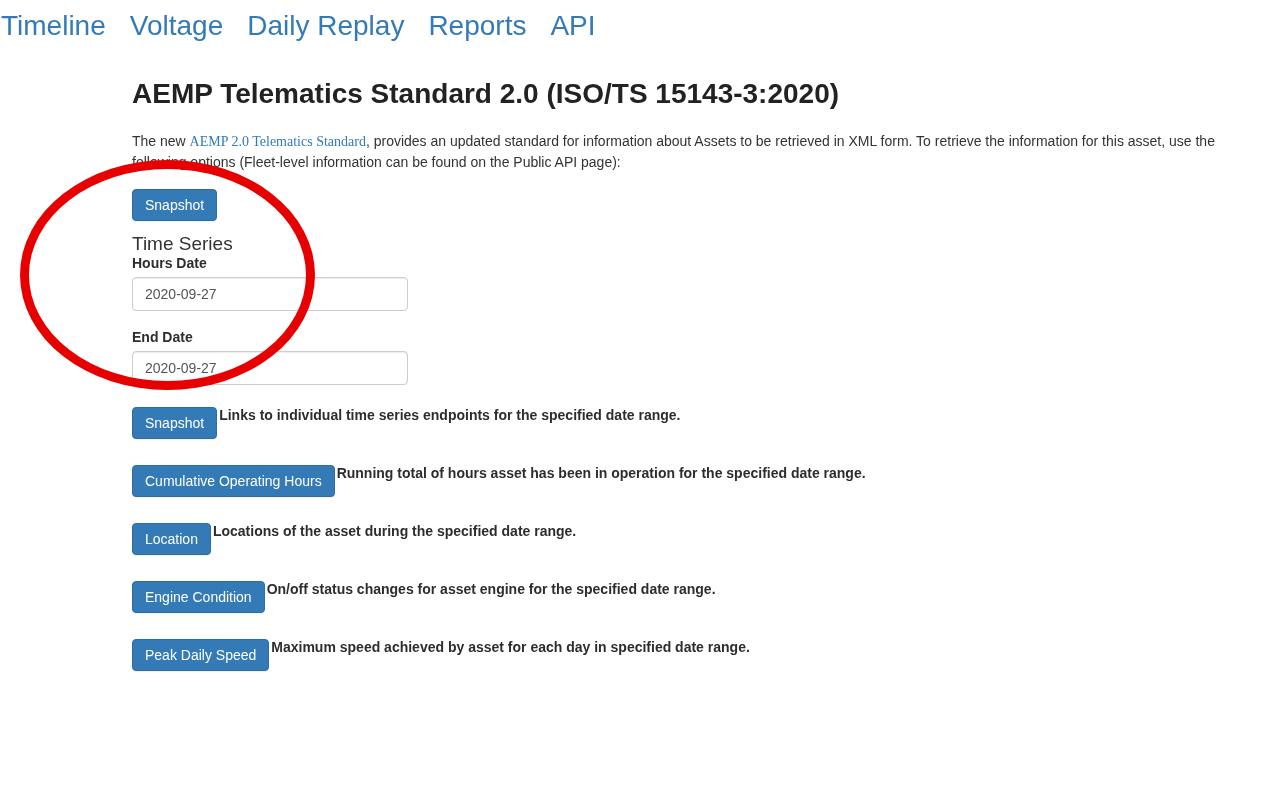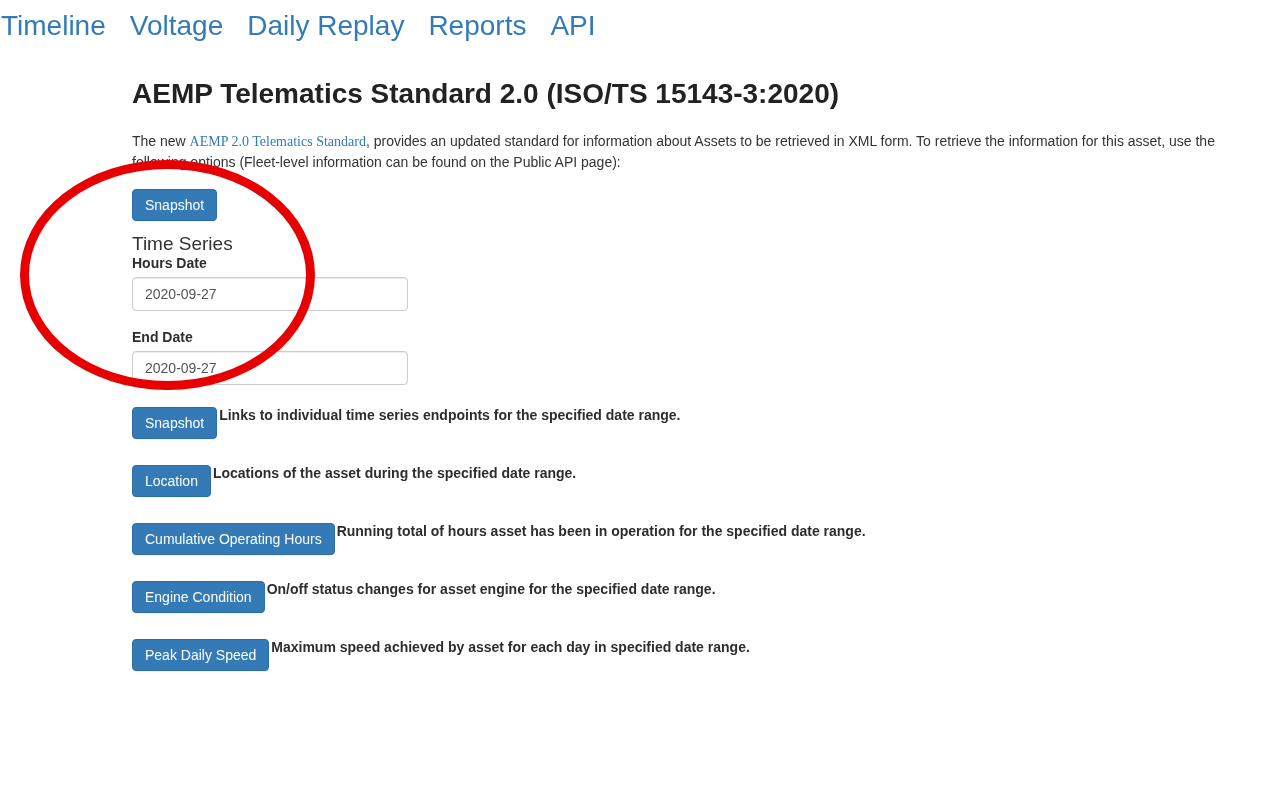--- a/index.html
+++ b/index.html
@@ -136,27 +136,27 @@
     <label class="field-label">End Date</label>
     <input type="text" class="text-input" value="2020-09-27" style="">
   </div>
 
   <div class="row">
     <button class="btn">Snapshot</button>
     <span class="desc">Links to individual time series endpoints for the specified date range.</span>
   </div>
 
   <div class="row">
-    <button class="btn">Location</button>
-    <span class="desc">Locations of the asset during the specified date range.</span>
+    <button class="btn">Cumulative Operating Hours</button>
+    <span class="desc">Running total of hours asset has been in operation for the specified date range.</span>
   </div>
 
   <div class="row">
-    <button class="btn">Cumulative Operating Hours</button>
-    <span class="desc">Running total of hours asset has been in operation for the specified date range.</span>
+    <button class="btn">Location</button>
+    <span class="desc">Locations of the asset during the specified date range.</span>
   </div>
 
   <div class="row">
     <button class="btn">Engine Condition</button>
     <span class="desc">On/off status changes for asset engine for the specified date range.</span>
   </div>
 
 
   <div class="row" style="margin-bottom:40px;">
     <button class="btn">Peak Daily Speed</button>

